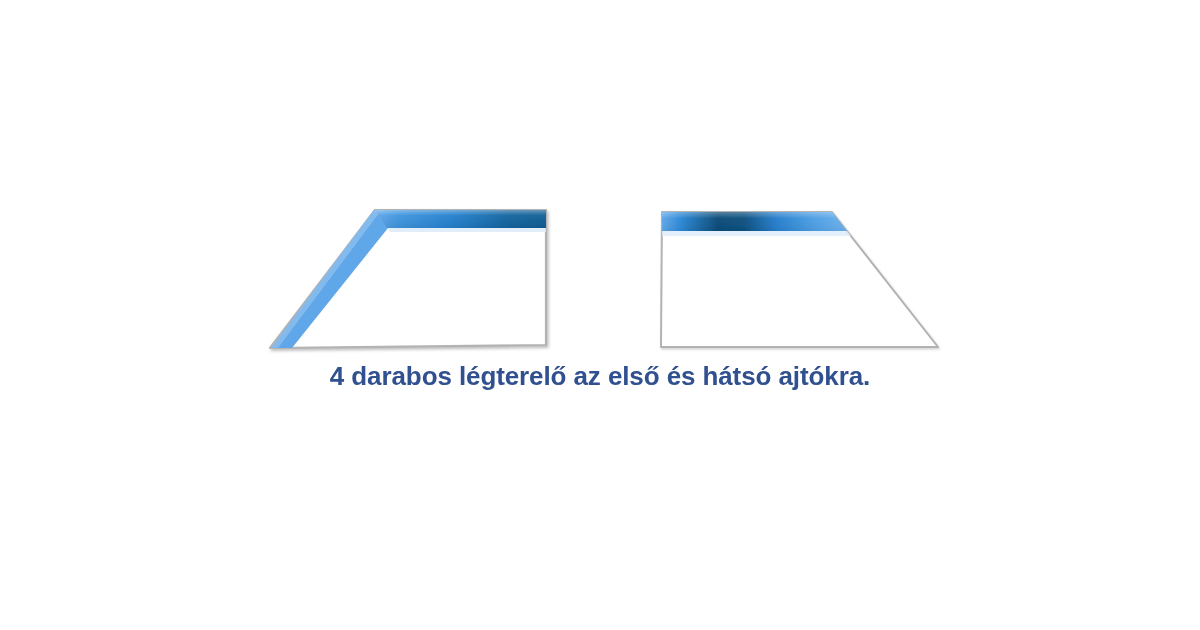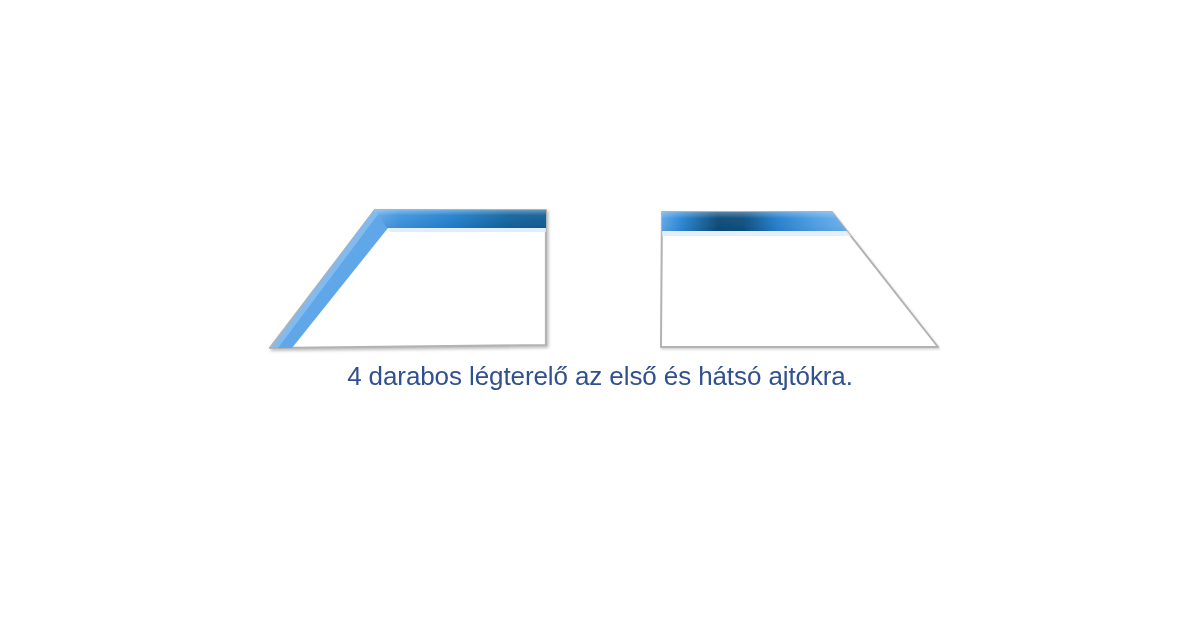--- a/index.html
+++ b/index.html
@@ -26,21 +26,21 @@
     width: 1200px;
     height: 630px;
   }
   #caption {
     position: absolute;
     left: 0;
     top: 360px;
     width: 1200px;
     text-align: center;
     font-family: "Liberation Sans", sans-serif;
-    font-weight: normal;
+    font-weight: bold;
     font-size: 26px;
     letter-spacing: -0.1px;
     line-height: 32px;
     color: #30508f;
     white-space: nowrap;
   }
 </style>
 </head>
 <body>
 

